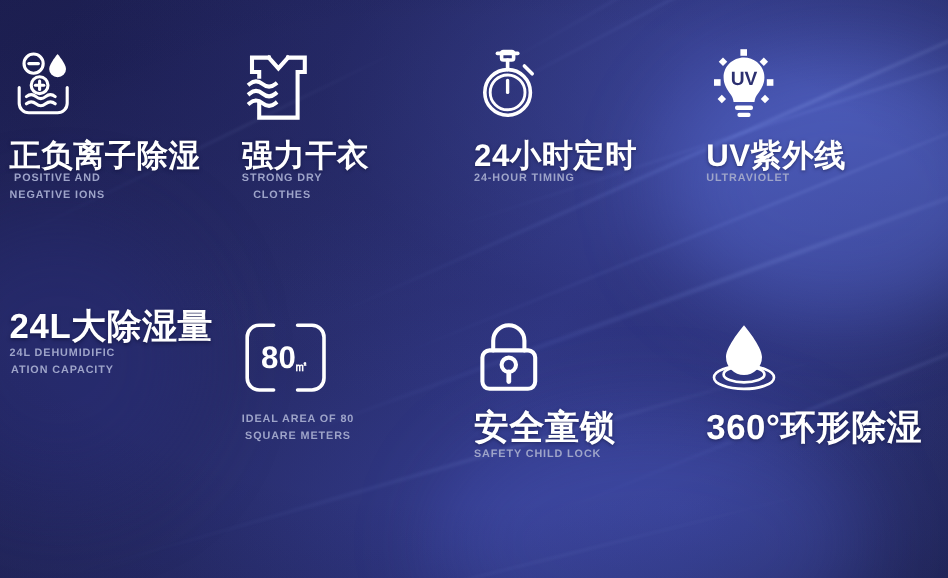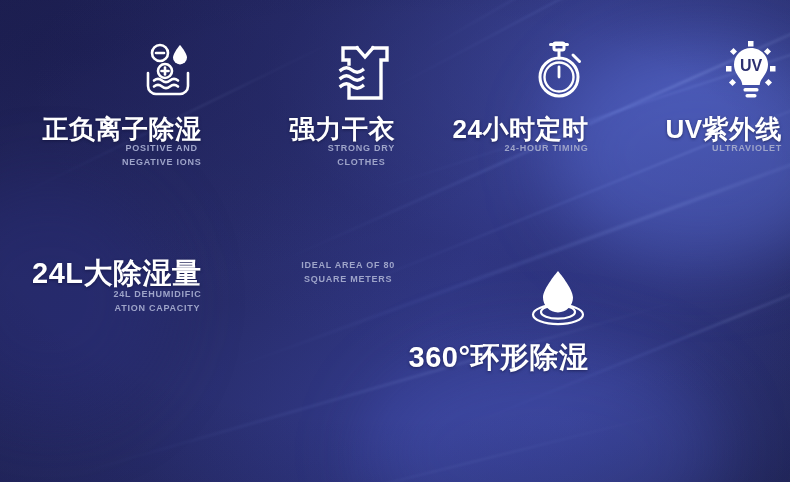--- a/index.html
+++ b/index.html
@@ -23,21 +23,21 @@
     background:linear-gradient(90deg,rgba(150,175,255,0) 0%,rgba(150,175,255,.55) 45%,rgba(185,205,255,.70) 60%,rgba(150,175,255,0) 100%);
     filter:blur(1.2px);transform-origin:0 0;border-radius:50%;
   }
   .glow{position:absolute;pointer-events:none;border-radius:50%;filter:blur(34px);}
   .vignette{position:absolute;inset:0;pointer-events:none;
     background:radial-gradient(130% 110% at 50% 45%, rgba(0,0,0,0) 38%, rgba(10,12,40,.42) 100%);}
 
   .grid{position:absolute;inset:0;display:grid;
     grid-template-columns:repeat(4,1fr);grid-template-rows:1fr 1fr;
     padding:26px 8px 18px;box-sizing:border-box;}
-  .cell{display:flex;flex-direction:column;align-items:flex-end;justify-content:flex-start;
+  .cell{display:flex;flex-direction:column;align-items:flex-start;justify-content:flex-start;
         position:relative;padding-top:6px;}
   .cell.r2{padding-top:14px;}
   .icon{height:70px;display:flex;align-items:flex-end;justify-content:center;margin-bottom:14px;}
   .icon svg{display:block;}
   .title{
     color:#ffffff;font-size:26px;line-height:1;letter-spacing:.5px;
     font-weight:700;white-space:nowrap;
     text-shadow:0 1px 3px rgba(12,15,50,.55);
   }
   .cell.r2 .title{font-size:29px;}
@@ -145,24 +145,44 @@
       <div class="sub">ULTRAVIOLET</div>
     </div>
 
     <div class="cell r2">
       <div class="title">24L大除湿量</div>
       <div class="sub">24L DEHUMIDIFIC
 ATION CAPACITY</div>
     </div>
 
     <div class="cell r2">
+      <div class="icon">
+        <svg width="72" height="62" viewBox="0 0 72 62" fill="none" stroke="#fff" stroke-width="3" stroke-linecap="round" stroke-linejoin="round">
+          <path d="M26 4H14a10 10 0 0 0-10 10v34a10 10 0 0 0 10 10h12"></path>
+          <path d="M46 4h12a10 10 0 0 1 10 10v34a10 10 0 0 1-10 10H46"></path>
+          <text x="30" y="40" text-anchor="middle" fill="#fff" stroke="none" font-family="'Liberation Sans',sans-serif" font-size="26" font-weight="700">80</text>
+          <text x="49" y="42" text-anchor="middle" fill="#fff" stroke="none" font-family="'Liberation Sans',sans-serif" font-size="12" font-weight="700">㎡</text>
+        </svg>
+      </div>
       <div class="sub">IDEAL AREA OF 80
 SQUARE METERS</div>
     </div>
 
+    <div class="cell r2">
+      <div class="icon">
+        <svg width="58" height="62" viewBox="0 0 58 62" fill="none" stroke="#fff" stroke-width="3.4" stroke-linecap="round" stroke-linejoin="round">
+          <path d="M16 25V17a13 13 0 0 1 26 0v8"></path>
+          <rect x="7" y="25" width="44" height="32" rx="6"></rect>
+          <circle cx="29" cy="37" r="6"></circle>
+          <path d="M29 43v8" stroke-width="4"></path>
+        </svg>
+      </div>
+      <div class="title">安全童锁</div>
+      <div class="sub">SAFETY CHILD LOCK</div>
+    </div>
 
     <div class="cell r2">
       <div class="icon">
         <svg width="62" height="60" viewBox="0 0 62 60" fill="none">
           <path d="M31 2c0 0 15 17.5 15 26.5A15 15 0 0 1 16 28.5C16 19.5 31 2 31 2Z" fill="#fff"></path>
           <ellipse cx="31" cy="43" rx="17" ry="6.6" stroke="#fff" stroke-width="2.2" fill="none"></ellipse>
           <ellipse cx="31" cy="45.5" rx="25" ry="9.6" stroke="#fff" stroke-width="2.2" fill="none"></ellipse>
         </svg>
       </div>
       <div class="title">360°环形除湿</div>

